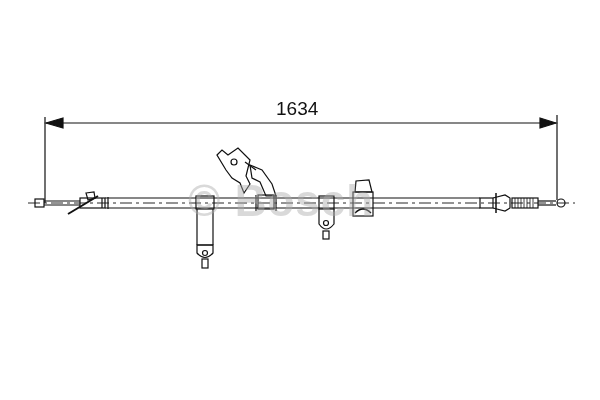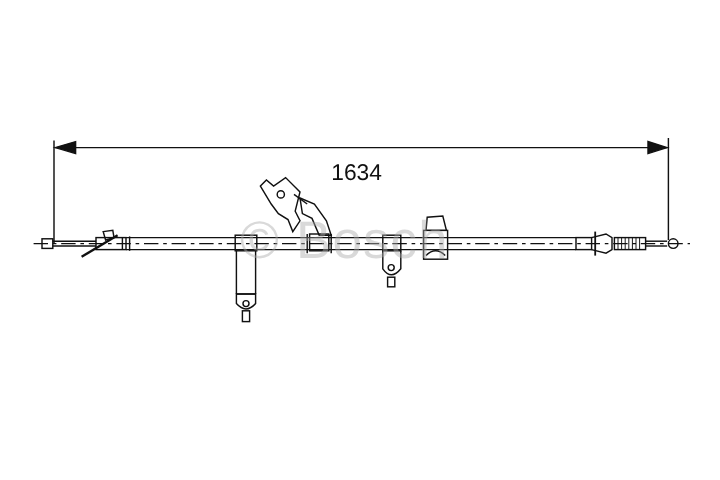--- a/index.html
+++ b/index.html
@@ -1,19 +1,19 @@
 <!DOCTYPE html>
 <html><head>
   <meta charset="utf-8">
   <style>
     html, body { margin: 0; padding: 0; background: #ffffff; }
     body { width: 600px; height: 400px; overflow: hidden; position: relative; font-family: "Liberation Sans", sans-serif; }
     #canvas { position: absolute; left: 0; top: 0; width: 600px; height: 400px; }
-    .dim-label { position: absolute; left: 276px; top: 98px; font-size: 19px; color: #111; letter-spacing: 0px; font-family: "Liberation Sans", sans-serif; margin-top: 36px; }
-    .watermark { position: absolute; left: 200px; top: 176px; font-size: 44px; font-weight: normal; color: rgba(170,170,170,0.45); font-family: "Liberation Sans", sans-serif; letter-spacing: 1px; pointer-events: none; }
+    .dim-label { position: absolute; left: 276px; top: 98px; font-size: 19px; color: #111; letter-spacing: 0px; font-family: "Liberation Sans", sans-serif; }
+    .watermark { position: absolute; left: 188px; top: 176px; font-size: 44px; font-weight: bold; color: rgba(170,170,170,0.45); font-family: "Liberation Sans", sans-serif; letter-spacing: 1px; pointer-events: none; }
   </style>
 </head>
 <body>
 
 <svg id="canvas" viewBox="0 0 600 400" xmlns="http://www.w3.org/2000/svg">
   <g stroke="#111" fill="none" stroke-width="1.2">
 
     <g>
       <line x1="45" y1="117" x2="45" y2="203"></line>
       <line x1="557" y1="115" x2="557" y2="200"></line>

